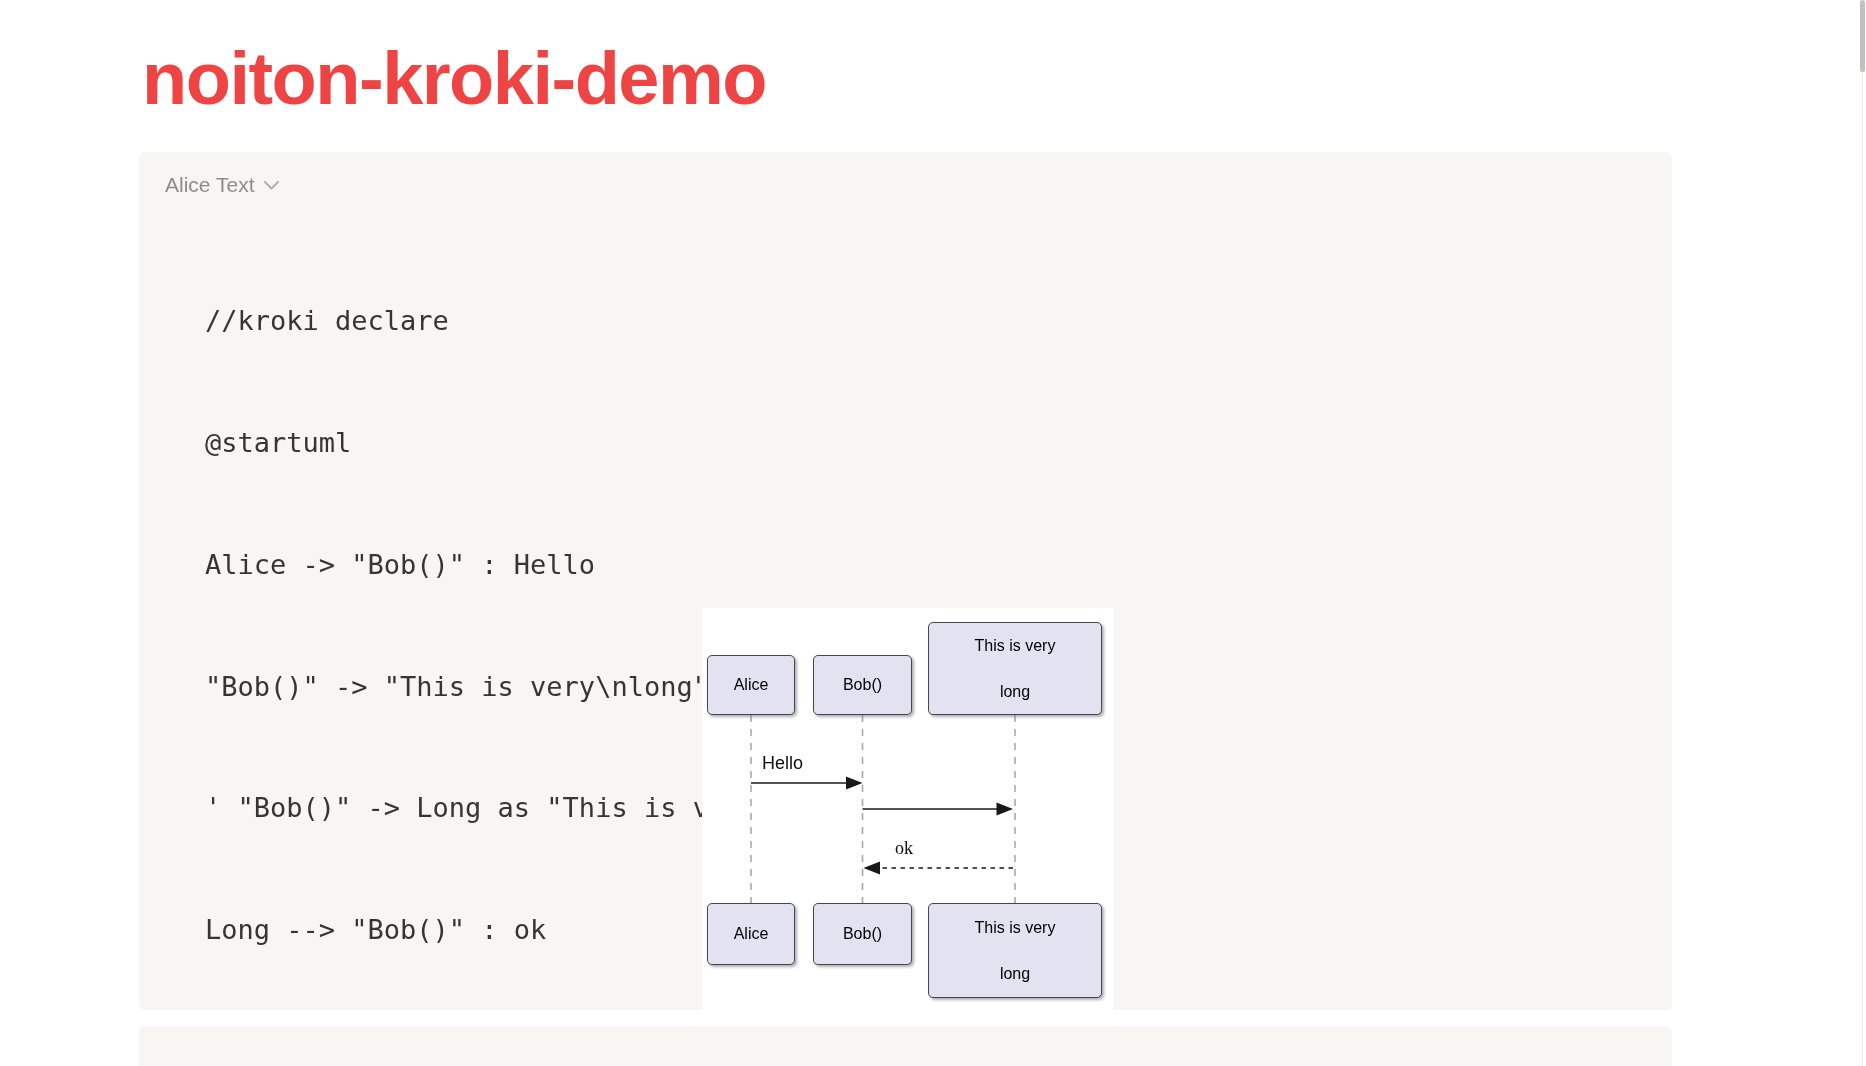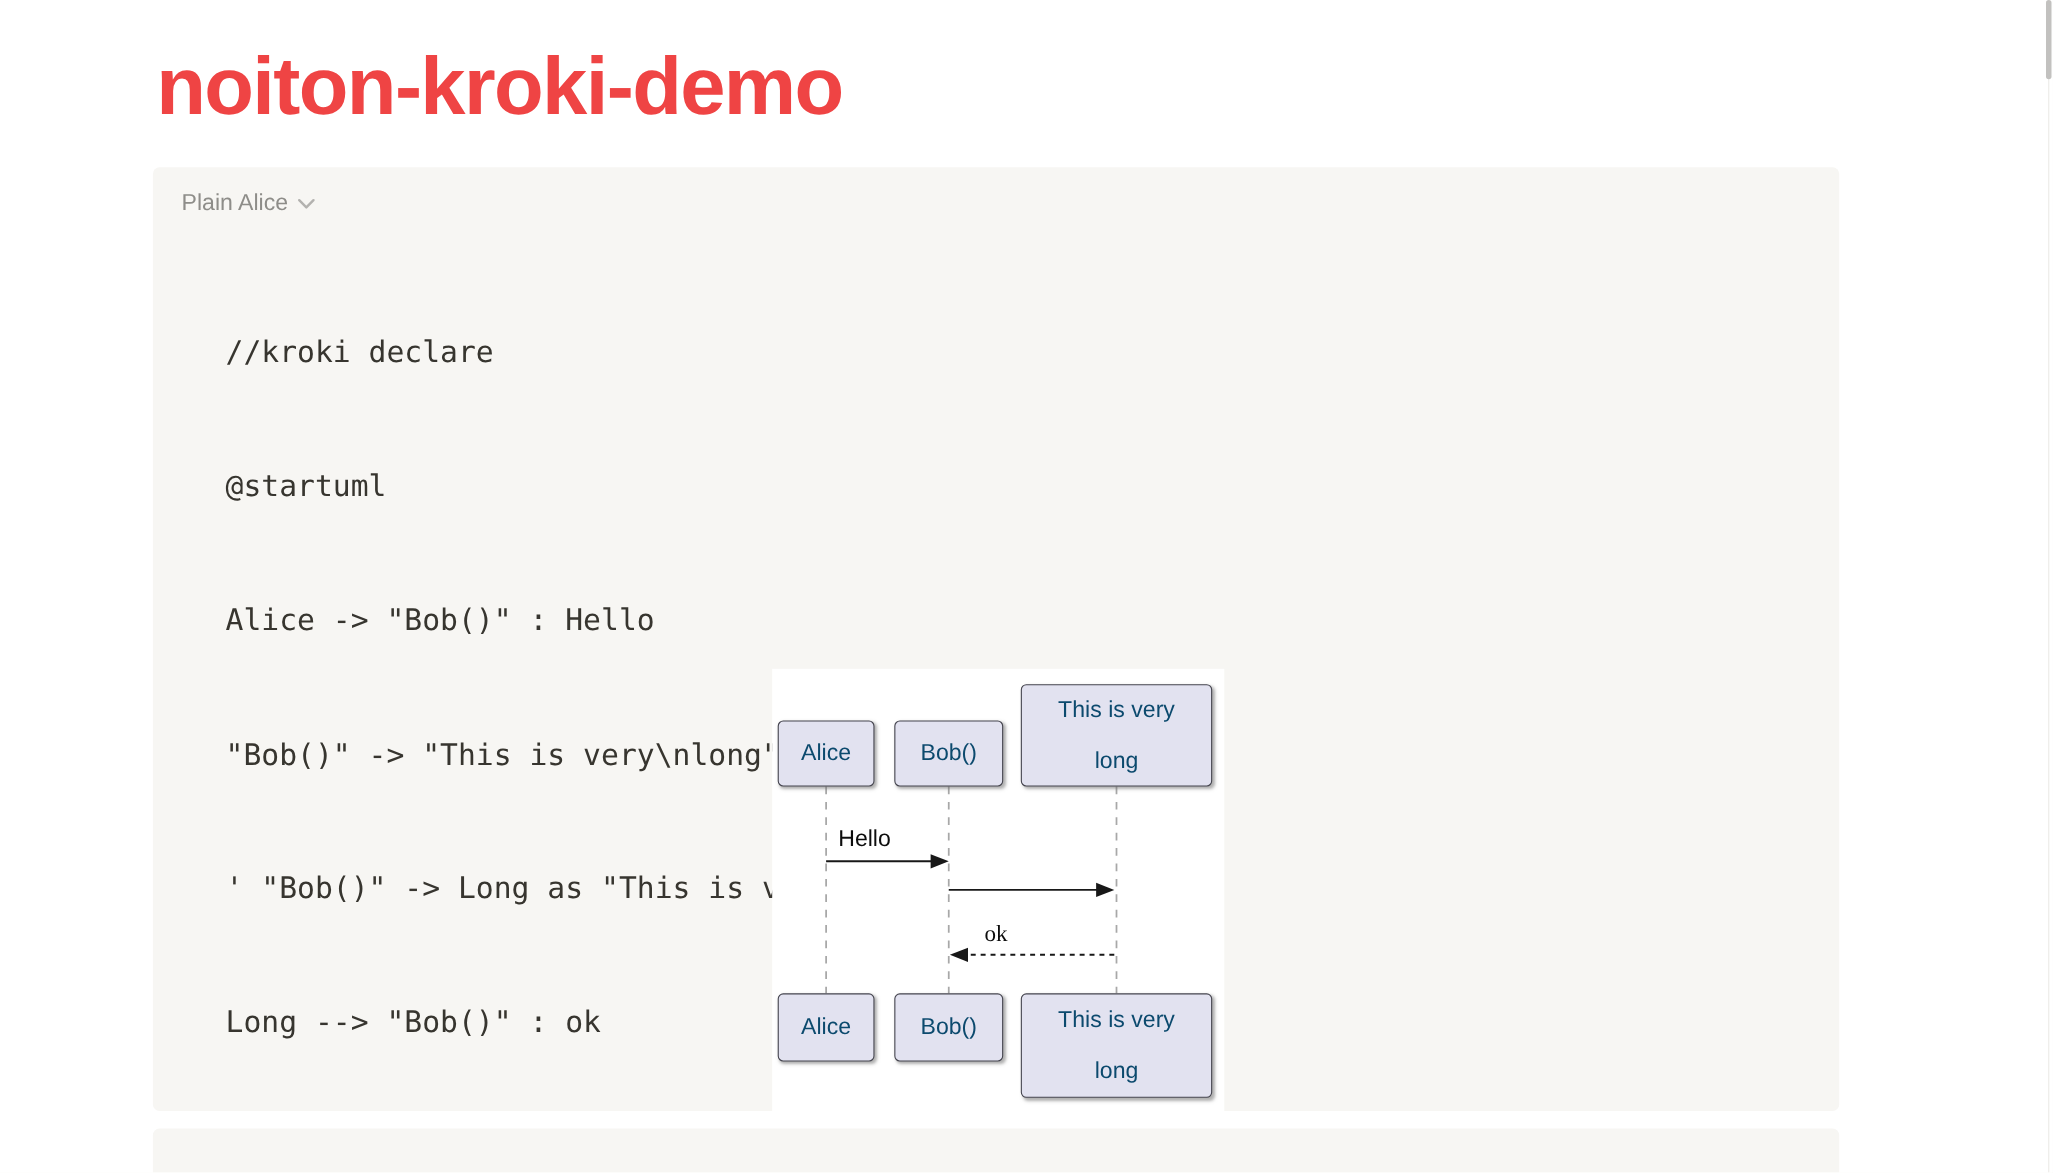--- a/index.html
+++ b/index.html
@@ -34,26 +34,26 @@
 
   
   .diagram {
     position:absolute; left:563px; top:456px; width:411px; height:402px;
     background:#ffffff;
   }
   .pbox {
     position:absolute; background:#E2E2F0;
     border:1.5px solid #45454f; border-radius:5px;
     display:flex; align-items:center; justify-content:center;
-    text-align:center; color:#0c4a6e; font-size:21px; line-height:30px;
+    text-align:center; color:#000000; font-size:16px; line-height:30px;
     box-shadow:2px 2px 3px rgba(110,110,110,0.55);
     gap:16px;
   }
   .msg-label {
-    position:absolute; color:#0d0d0d; font-size:21px; line-height:22px;
+    position:absolute; color:#0d0d0d; font-size:18px; line-height:22px;
     white-space:nowrap;
   }
   .arrows-svg { position:absolute; left:0; top:0; }
 
   
   .next-block {
     position:absolute; left:139px; top:1026px; width:1533px; height:40px;
     background:#f7f6f3; border-radius:6px 6px 0 0;
   }
 
@@ -70,21 +70,21 @@
 </head>
 <body>
 
 <div class="page">
 
   <div class="page-title">noiton-kroki-demo</div>
 
   <div class="code-block">
 
     <div class="code-header">
-      <span class="lang-label">Plain Alice</span>
+      <span class="lang-label">Alice Text</span>
       <svg class="chev" width="17" height="11" viewBox="0 0 17 11">
         <polyline points="2,2 8.5,8.5 15,2" fill="none" stroke="#b3b2af" stroke-width="2.2" stroke-linecap="round" stroke-linejoin="round"></polyline>
       </svg>
     </div>
 
     <div class="code-editor">
       <div>//kroki declare</div>
       <div>@startuml</div>
       <div>Alice -&gt; "Bob()" : Hello</div>
       <div>"Bob()" -&gt; "This is very\nlong" as Long</div>

